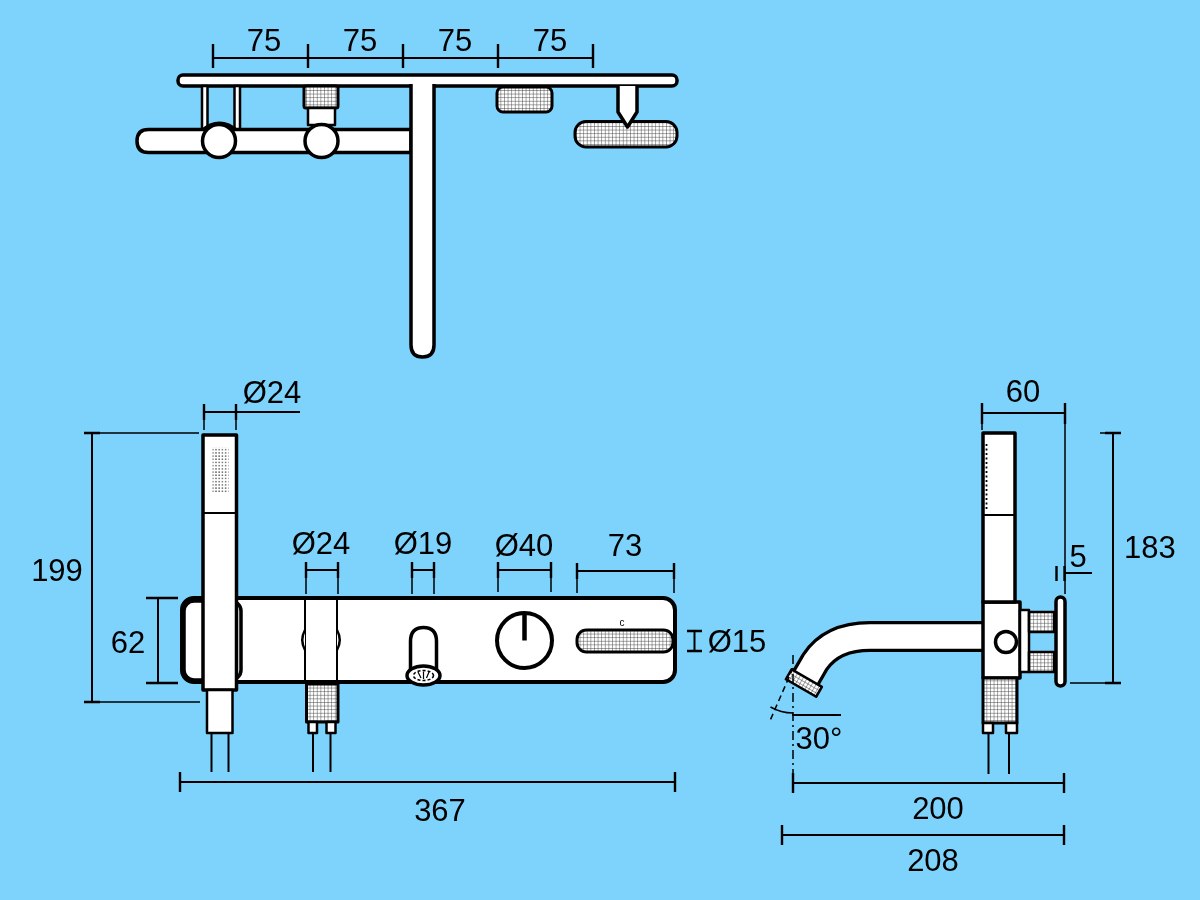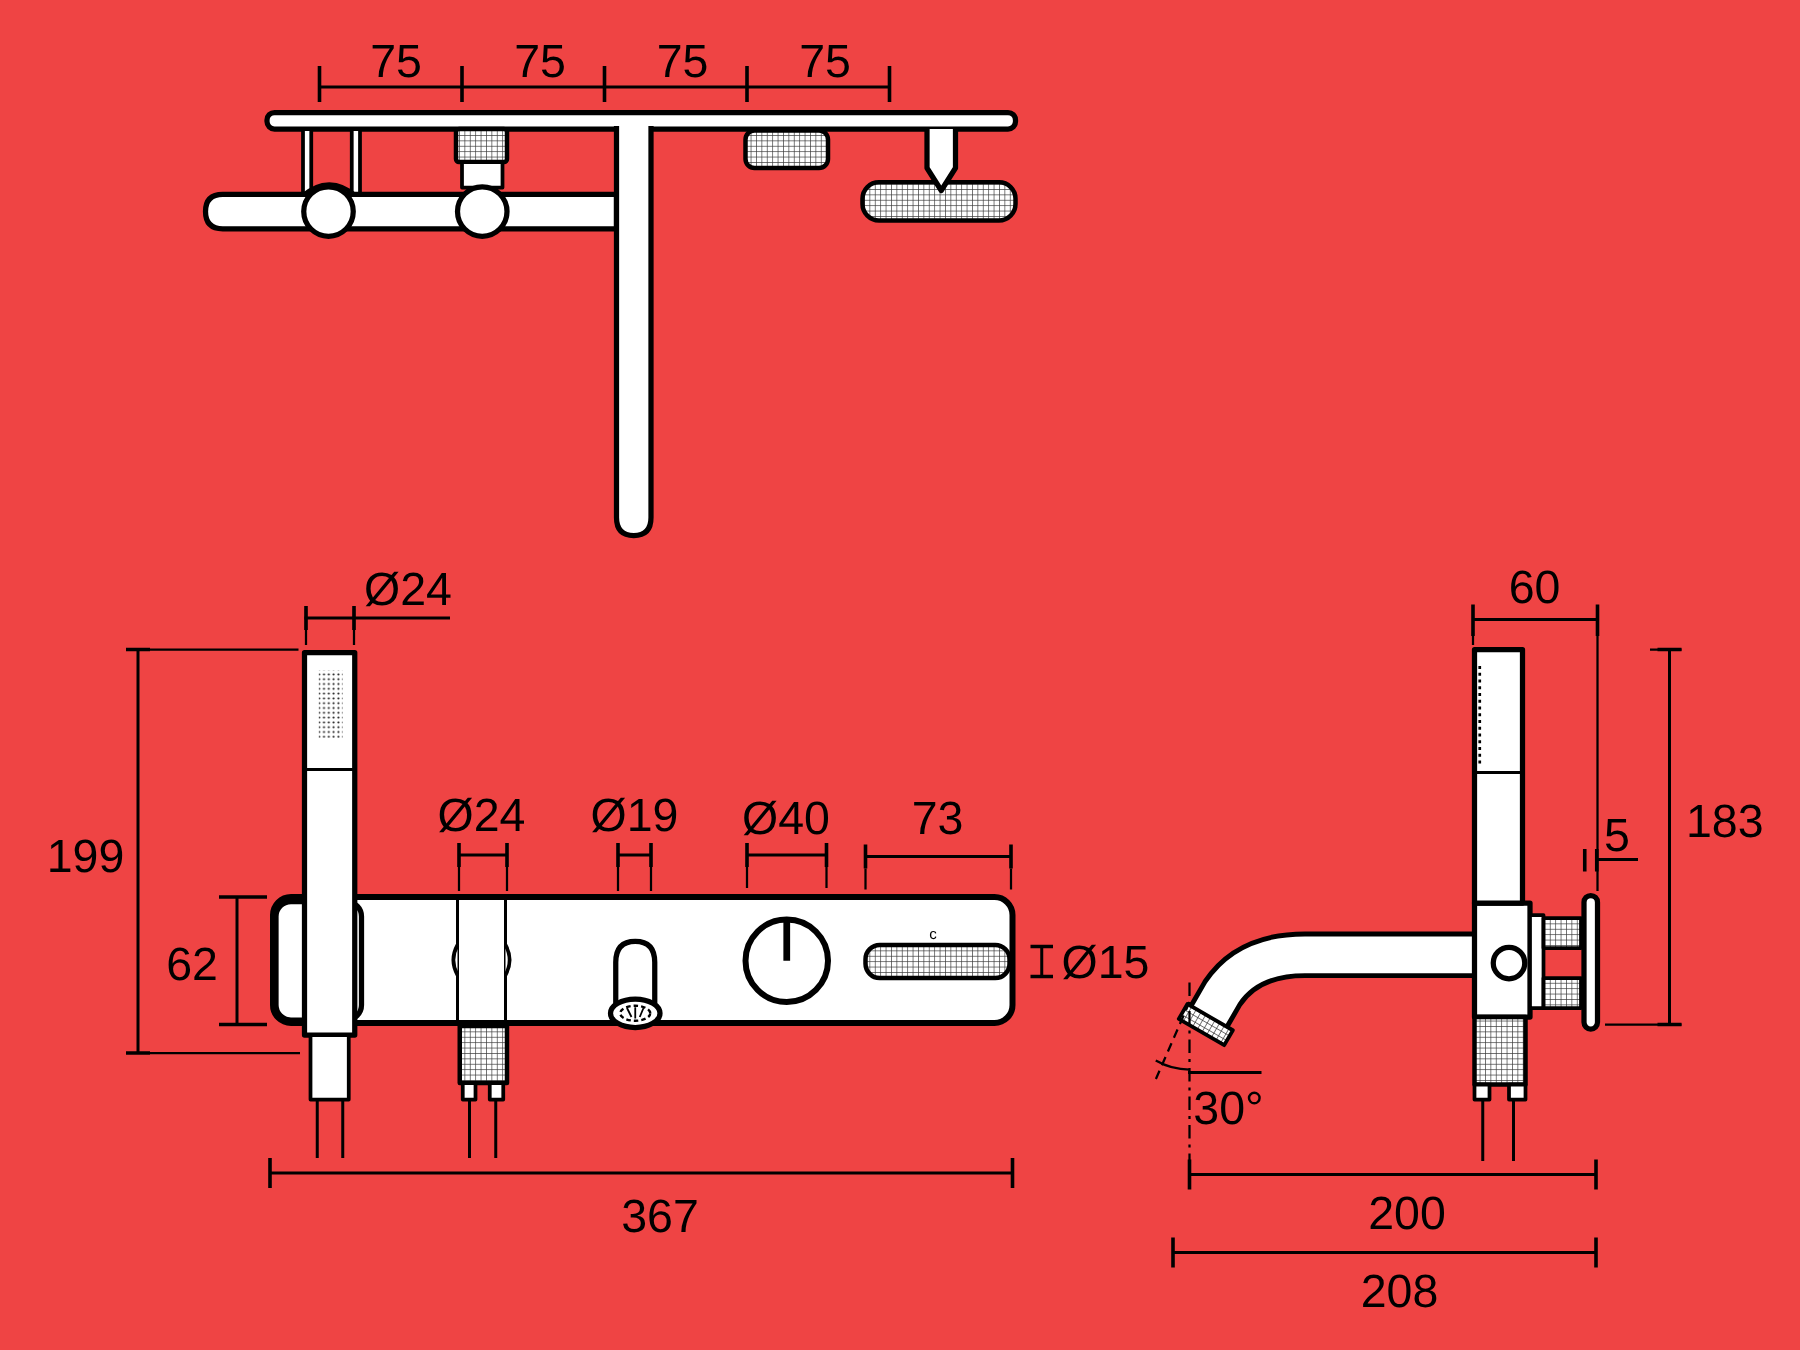--- a/index.html
+++ b/index.html
@@ -1,16 +1,16 @@
 <!DOCTYPE html>
 <html><head>
 <meta charset="utf-8">
 <style>
   html,body{margin:0;padding:0;background:#fff;}
-  .stage{width:1200px;height:900px;background:#ef4444;position:relative;font-family:"Liberation Sans",sans-serif;}
+  .stage{width:1200px;height:900px;background:#7dd3fc;position:relative;font-family:"Liberation Sans",sans-serif;}
   svg{display:block;}
   .body{fill:#fff;stroke:#000;stroke-width:3.5;stroke-linejoin:round;}
   .body4{fill:#fff;stroke:#000;stroke-width:4;stroke-linejoin:round;}
   .body2{fill:#fff;stroke:#000;stroke-width:2.5;stroke-linejoin:round;}
   .kn{fill:url(#kn);stroke:#000;stroke-width:3;stroke-linejoin:round;}
   .kn2{fill:url(#kn);stroke:#000;stroke-width:2.5;stroke-linejoin:round;}
   .dim{stroke:#000;stroke-width:2;fill:none;}
   .tick{stroke:#000;stroke-width:2.4;fill:none;}
   .ext{stroke:#000;stroke-width:1.5;fill:none;}
   .hair{stroke:#000;stroke-width:2;fill:none;}

